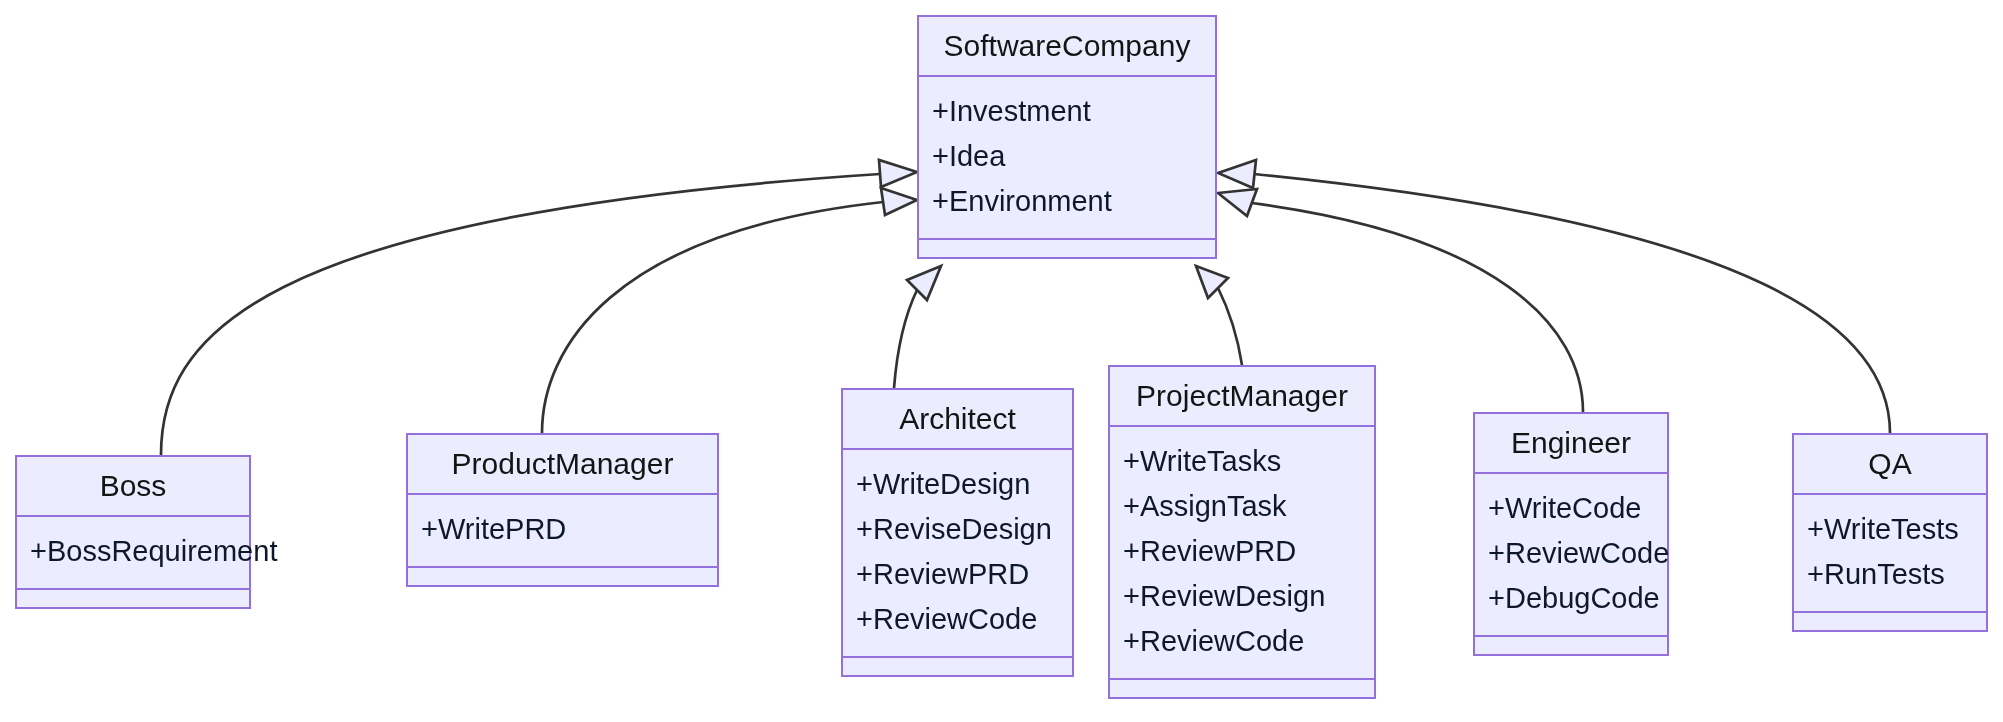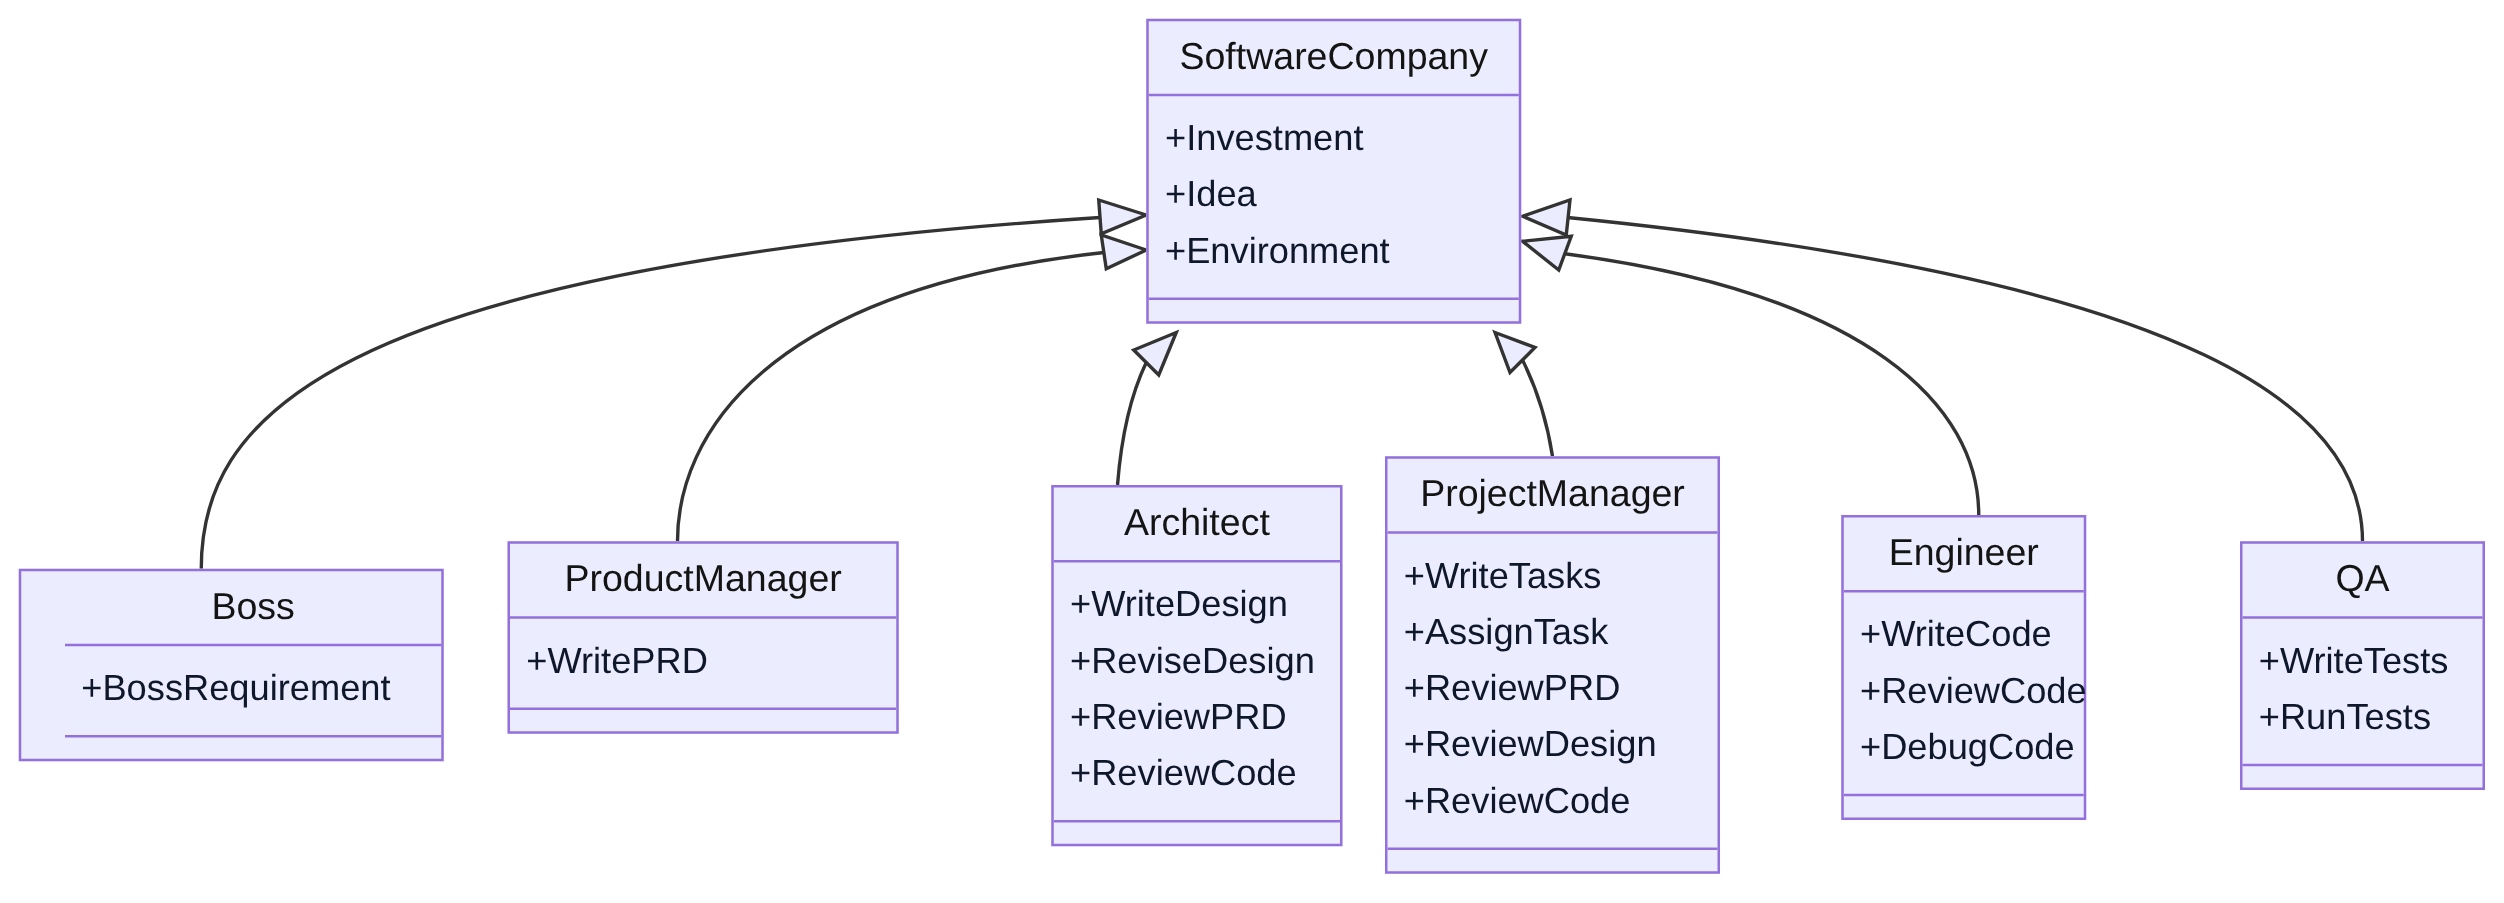--- a/index.html
+++ b/index.html
@@ -77,21 +77,21 @@
   <div class="class-box" style="left:917px; top:15px; width:300px;">
     <div class="class-title">SoftwareCompany</div>
     <div class="class-members">
         <div class="member">+Investment</div>
         <div class="member">+Idea</div>
         <div class="member">+Environment</div>
       </div>
     <div class="class-empty"></div>
   </div>
 
-  <div class="class-box" style="left:15px; top:455px; width:340px;padding-left:35px;">
+  <div class="class-box" style="left:15px; top:455px; width:236px;">
     <div class="class-title">Boss</div>
     <div class="class-members">
         <div class="member">+BossRequirement</div>
       </div>
     <div class="class-empty"></div>
   </div>
 
   <div class="class-box" style="left:406px; top:433px; width:313px;">
     <div class="class-title">ProductManager</div>
     <div class="class-members">

